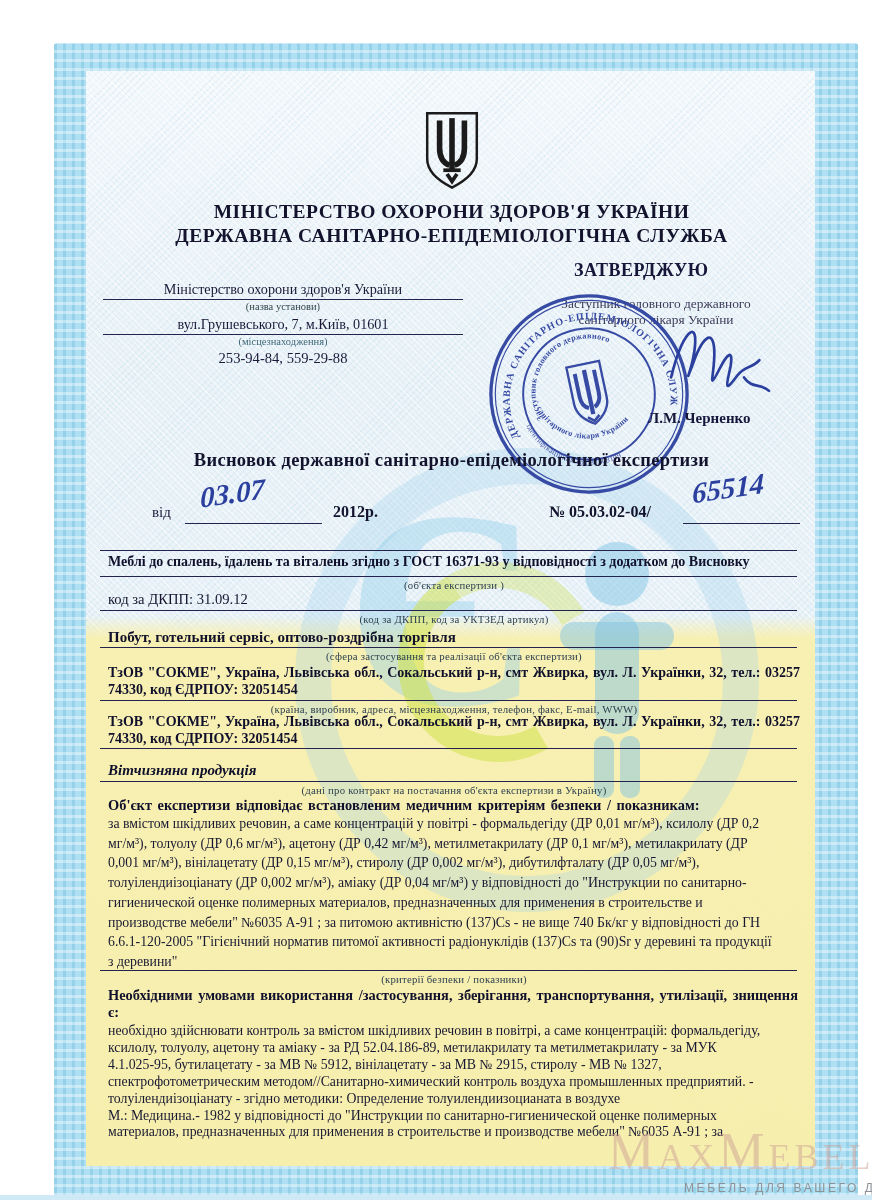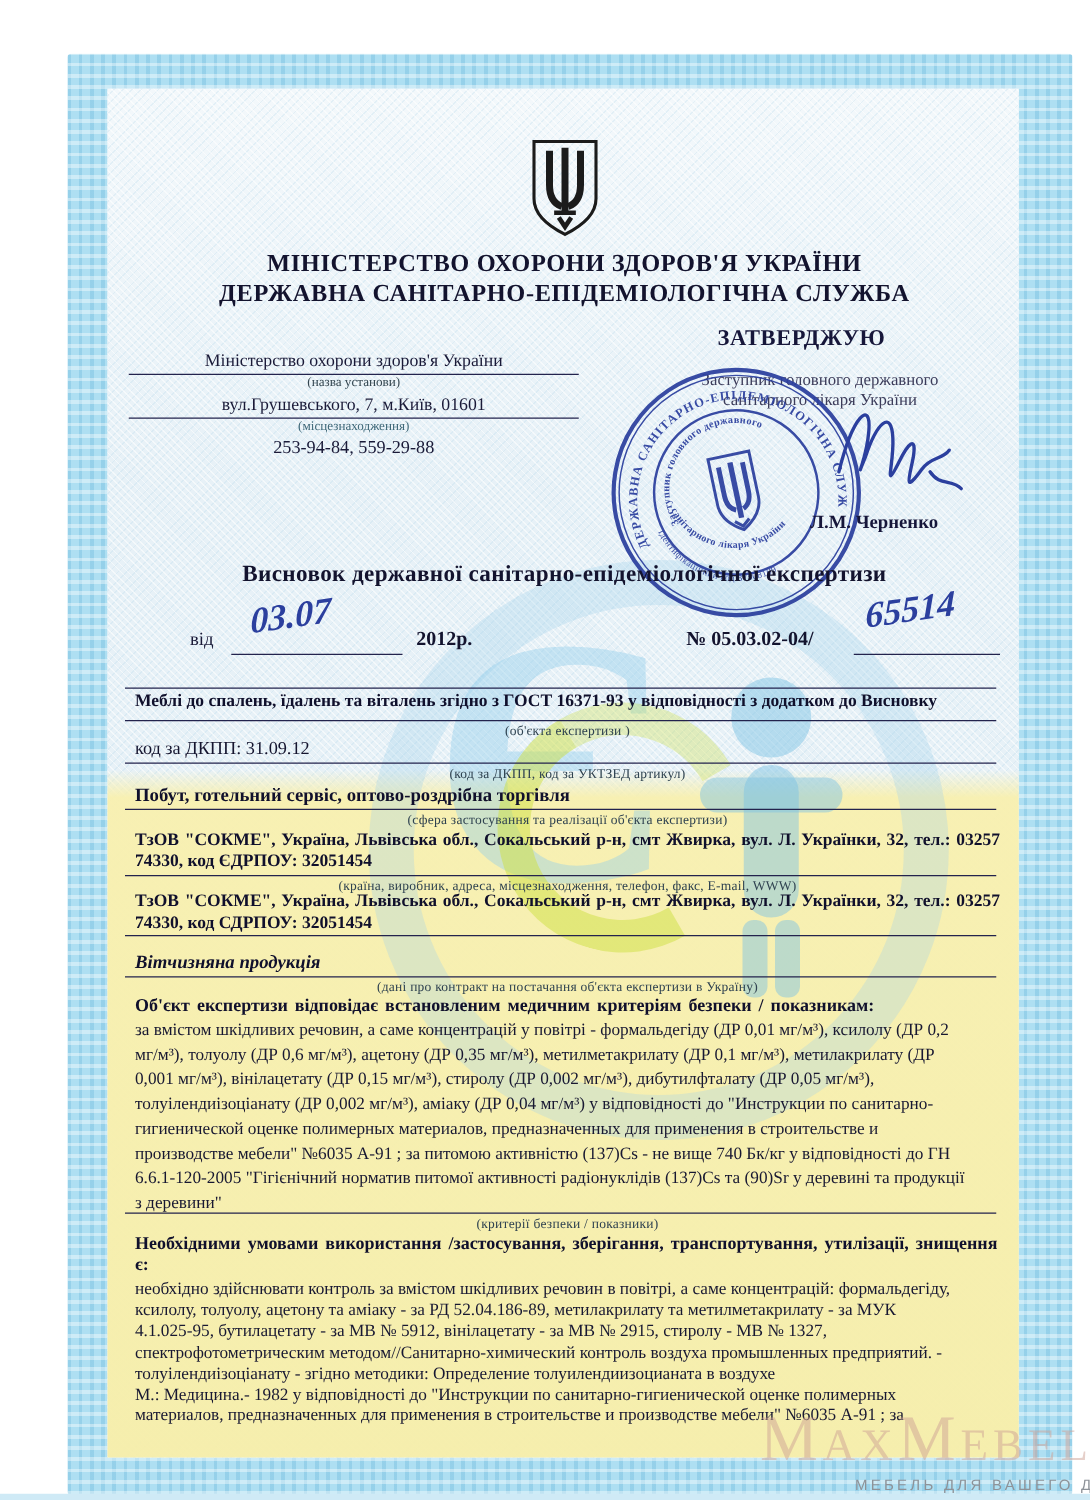--- a/index.html
+++ b/index.html
@@ -190,21 +190,21 @@
   <div class="fieldtext cap" style="top:703px;">(країна, виробник, адреса,  місцезнаходження,  телефон, факс, E-mail, WWW)</div>
 
   <div class="fieldtext vbold just" style="top:714px;">ТзОВ "СОКМЕ", Україна, Львівська обл., Сокальський р-н, смт Жвирка, вул. Л. Українки, 32, тел.: 03257 74330, код СДРПОУ: 32051454</div>
 
   <div class="fieldtext v15bold" style="top:762px;font-style:italic;">Вітчизняна продукція</div>
   <div class="fieldtext cap" style="top:784px;">(дані про контракт на постачання об'єкта експертизи в Україну)</div>
 
   <div class="fieldtext bodyhead" style="top:797px;">Об'єкт експертизи  відповідає  встановленим  медичним критеріям безпеки / показникам:</div>
   <div class="fieldtext bodytext lh20" style="top:814px;">
       <div>за вмістом шкідливих речовин, а саме концентрацій у повітрі - формальдегіду (ДР 0,01 мг/м³),  ксилолу (ДР 0,2</div>
-      <div>мг/м³), толуолу (ДР 0,6 мг/м³), ацетону (ДР 0,35 мг/м³),  метилметакрилату (ДР 0,1 мг/м³), метилакрилату (ДР</div>
+      <div>мг/м³), толуолу (ДР 0,6 мг/м³), ацетону (ДР 0,42 мг/м³),  метилметакрилату (ДР 0,1 мг/м³), метилакрилату (ДР</div>
       <div>0,001 мг/м³), вінілацетату (ДР 0,15 мг/м³), стиролу (ДР 0,002 мг/м³),  дибутилфталату (ДР 0,05 мг/м³),</div>
       <div>толуілендиізоціанату (ДР 0,002 мг/м³), аміаку (ДР 0,04 мг/м³) у  відповідності до "Инструкции по санитарно-</div>
       <div>гигиенической оценке полимерных материалов, предназначенных для применения в строительстве и</div>
       <div>производстве мебели" №6035 А-91 ; за питомою активністю (137)Cs - не вище 740 Бк/кг  у відповідності до ГН</div>
       <div>6.6.1-120-2005 "Гігієнічний норматив питомої активності радіонуклідів (137)Cs та (90)Sr у деревині та продукції</div>
       <div>з деревини"</div>
     </div>
   <div class="fieldtext cap" style="top:973px;">(критерії безпеки / показники)</div>
 
   <div class="fieldtext bodyhead" style="top:987px;line-height:17px;">Необхідними умовами  використання /застосування, зберігання, транспортування, утилізації, знищення є:</div>

